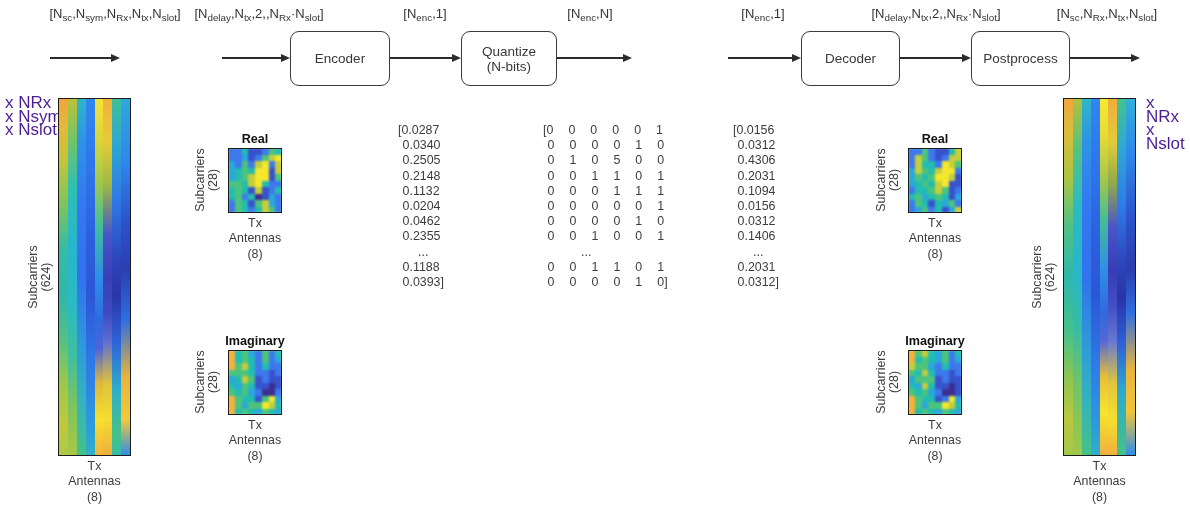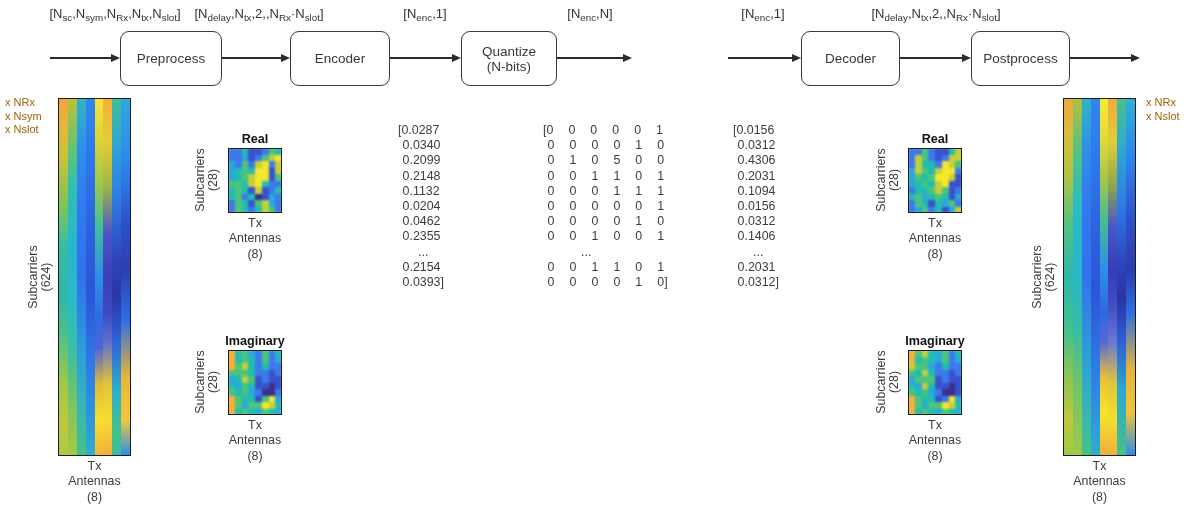--- a/index.html
+++ b/index.html
@@ -29,21 +29,21 @@
   .hm{position:absolute;box-sizing:border-box;border:1.5px solid #1c1c1c;background:#fff;overflow:hidden;}
   .hm-lg{width:73px;height:358px;display:flex;}
   .hm-lg .hcol{flex:1;}
   .hm-lg-left{left:58px;top:98px;} .hm-lg-right{left:1063px;top:98px;}
   .hm-sm{width:54px;height:65px;}
   .hm-left-real{left:228px;top:148px;}  .hm-left-imag{left:228px;top:350px;}
   .hm-right-real{left:908px;top:148px;} .hm-right-imag{left:908px;top:350px;}
   .cells{position:absolute;left:-1px;top:-1px;right:-1px;bottom:-1px;display:grid;
          grid-template-columns:repeat(8,1fr);grid-auto-rows:1fr;filter:blur(0.8px);}
   
-  .corner{position:absolute;font-size:11px;line-height:13.5px;white-space:pre-line;color:#a16207;}
+  .corner{position:absolute;font-size:17px;line-height:13.5px;white-space:pre-line;color:#4c1d95;}
   .cor-left{left:5px;top:96px;} .cor-right{left:1146px;top:96px;}
   .vlabel{position:absolute;font-size:12.4px;line-height:13px;text-align:center;white-space:pre;
           color:#3c3c3c;transform:translate(-50%,-50%) rotate(-90deg);}
   .vl-lgl{left:40px;top:277px;}  .vl-lgr{left:1044px;top:277px;}
   .vl-slr{left:207px;top:180px;} .vl-sli{left:207px;top:382px;}
   .vl-srr{left:888px;top:180px;} .vl-sri{left:888px;top:382px;}
   .xlabel{position:absolute;width:100px;font-size:12.4px;line-height:15.4px;text-align:center;
           white-space:pre-line;color:#3c3c3c;}
   .xl-lgl{left:44px;top:459px;width:101px;} .xl-lgr{left:1049px;top:459px;width:101px;}
   .xl-slr{left:205px;top:216px;} .xl-sli{left:205px;top:418px;}
@@ -63,30 +63,30 @@
 <body>
 
 <div id="canvas">
 
   <span class="dim dl1"><span>[N</span><span class="sb">sc</span><span>,N</span><span class="sb">sym</span><span>,N</span><span class="sb">Rx</span><span>,N</span><span class="sb">tx</span><span>,N</span><span class="sb">slot</span><span>]</span></span>
   <span class="dim dl2"><span>[N</span><span class="sb">delay</span><span>,N</span><span class="sb">tx</span><span>,2,,N</span><span class="sb">Rx</span><span>·N</span><span class="sb">slot</span><span>]</span></span>
   <span class="dim dl3"><span>[N</span><span class="sb">enc</span><span>,1]</span></span>
   <span class="dim dl4"><span>[N</span><span class="sb">enc</span><span>,N]</span></span>
   <span class="dim dl5"><span>[N</span><span class="sb">enc</span><span>,1]</span></span>
   <span class="dim dl6"><span>[N</span><span class="sb">delay</span><span>,N</span><span class="sb">tx</span><span>,2,,N</span><span class="sb">Rx</span><span>·N</span><span class="sb">slot</span><span>]</span></span>
+  <span class="dim dl7"><span>[N</span><span class="sb">sc</span><span>,N</span><span class="sb">Rx</span><span>,N</span><span class="sb">tx</span><span>,N</span><span class="sb">slot</span><span>]</span></span>
 
   <div class="arrow a0"></div>
   <div class="arrow a1"></div>
   <div class="arrow a2"></div>
   <div class="arrow a3"></div>
   <div class="arrow a4"></div>
   <div class="arrow a5"></div>
   <div class="arrow a6"></div>
 
-  <div class="box bx-pre"><span>Preprocess</span></div>
   <div class="box bx-enc"><span>Encoder</span></div>
   <div class="box bx-qnt"><span>Quantize
 (N-bits)</span></div>
   <div class="box bx-dec"><span>Decoder</span></div>
   <div class="box bx-pst"><span>Postprocess</span></div>
 
   <div class="corner cor-left">x NRx
 x Nsym
 x Nslot</div>
   <div class="hm hm-lg hm-lg-left">
@@ -283,28 +283,28 @@
     </div>
   <div class="vlabel vl-sli">Subcarriers
 (28)</div>
   <div class="xlabel xl-sli">Tx
 Antennas
 (8)</div>
 
   <div class="valcol numcol col-enc">
       <div class="ln">[0.0287</div>
       <div class="ln ind">0.0340</div>
-      <div class="ln ind">0.2099</div>
+      <div class="ln ind">0.2505</div>
       <div class="ln ind">0.2148</div>
       <div class="ln ind">0.1132</div>
       <div class="ln ind">0.0204</div>
       <div class="ln ind">0.0462</div>
       <div class="ln ind">0.2355</div>
       <div class="ln dots">...</div>
-      <div class="ln ind">0.2154</div>
+      <div class="ln ind">0.1188</div>
       <div class="ln ind">0.0393]</div>
     </div>
   <div class="valcol col-bits">
       <div class="ln">[0 0 0 0 0 1</div>
       <div class="ln ind">0 0 0 0 1 0</div>
       <div class="ln ind">0 1 0 5 0 0</div>
       <div class="ln ind">0 0 1 1 0 1</div>
       <div class="ln ind">0 0 0 1 1 1</div>
       <div class="ln ind">0 0 0 0 0 1</div>
       <div class="ln ind">0 0 0 0 1 0</div>

